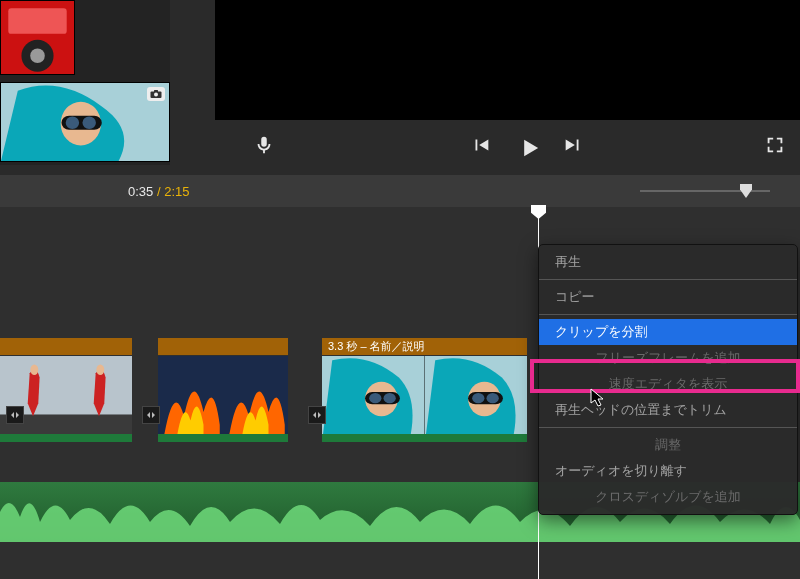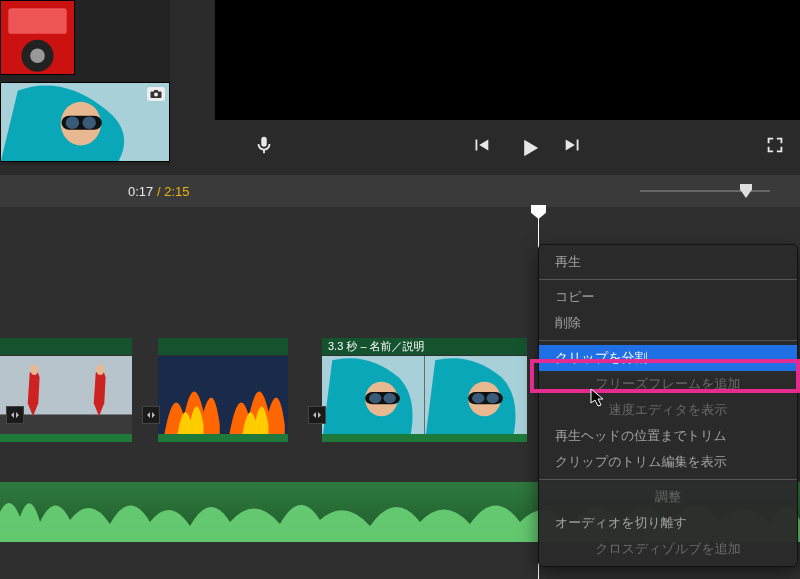--- a/index.html
+++ b/index.html
@@ -35,21 +35,21 @@
 .zoom-slider { position: absolute; right: 30px; width: 130px; height: 2px; background: #666; top: 15px; }
 .zoom-knob { position: absolute; right: 48px; top: 9px; width: 12px; height: 14px; background: #ddd; clip-path: polygon(50% 100%, 0 40%, 0 0, 100% 0, 100% 40%); }
 
 
 .timeline { position: absolute; left: 0; top: 207px; right: 0; bottom: 0; background: #2f2f2f; }
 .playhead { position: absolute; left: 538px; top: 0; width: 0; height: 100%; border-left: 1px solid #fff; }
 .playhead-head { position: absolute; left: 531px; top: -2px; width: 15px; height: 14px; background: #fff; clip-path: polygon(0 0, 100% 0, 100% 55%, 50% 100%, 0 55%); }
 
 .video-track { position: absolute; left: 0; top: 131px; right: 0; height: 112px; }
 .label-bar-row { position: absolute; left: 0; top: 0; right: 0; height: 17px; }
-.label-seg { position: absolute; top: 0; height: 17px; background: #14532d; }
+.label-seg { position: absolute; top: 0; height: 17px; background: #a16207; }
 .label-seg .txt { position: absolute; left: 6px; top: 1px; font-size: 11px; color: #fff; white-space: nowrap; }
 
 .clip-row { position: absolute; left: 0; top: 18px; right: 0; height: 94px; }
 .clip { position: absolute; top: 0; height: 86px; display:flex; background:#111; }
 .clip svg.frame { width: 50%; height: 100%; }
 .audio-strip { position: absolute; left:0; right:0; bottom:0; height:8px; background:#1e7a3a; }
 .trans-tag { position: absolute; top: 50px; width:18px; height:18px; background:#1a1a1a; border:1px solid #444; display:flex; align-items:center; justify-content:center; }
 .trans-tag svg { width:10px; height:10px; fill:#bbb; }
 
 .audio-track { position: absolute; left: 0; top: 275px; right: 0; height: 60px; background: linear-gradient(#2f7a3f, #1f5a2a); }
@@ -118,21 +118,21 @@
           <path d="M16 6h2v12h-2zM4 6l10 6L4 18z"></path>
         </svg></div>
   </div>
   <div class="fs icon-btn"><svg viewBox="0 0 24 24">
         <path d="M4 4h6v2H6v4H4zM14 4h6v6h-2V6h-4zM4 14h2v4h4v2H4zM18 14h2v6h-6v-2h4z"></path>
       </svg></div>
 </div>
 
 <div class="time-row">
   <div class="timecode">
-    <span>0:17</span>
+    <span>0:35</span>
     <span class="dur"> <span>/</span> <span>2:15</span></span>
   </div>
   <div class="zoom-slider"></div>
   <div class="zoom-knob"></div>
 </div>
 
 <div class="timeline">
   <div class="video-track">
     <div class="label-bar-row" id="label-row">
         <div class="label-seg" style="left: 0px; width: 132px;"></div>
@@ -212,27 +212,25 @@
     </svg>
   </div>
   <div class="playhead"></div>
   <div class="playhead-head"></div>
 </div>
 
 <div class="ctx-menu" id="ctx">
     <div class="ctx-item">再生</div>
     <div class="ctx-sep"></div>
     <div class="ctx-item">コピー</div>
-    <div class="ctx-item">削除</div>
     <div class="ctx-sep"></div>
     <div class="ctx-item hl">クリップを分割</div>
     <div class="ctx-item disabled">フリーズフレームを追加</div>
     <div class="ctx-item disabled">速度エディタを表示</div>
     <div class="ctx-item">再生ヘッドの位置までトリム</div>
-    <div class="ctx-item">クリップのトリム編集を表示</div>
     <div class="ctx-sep"></div>
     <div class="ctx-item disabled">調整</div>
     <div class="ctx-item">オーディオを切り離す</div>
     <div class="ctx-item disabled">クロスディゾルブを追加</div>
   </div>
 
 <div class="hint-rect"></div>
 
 <div class="cursor">
   <svg viewBox="0 0 16 20">

